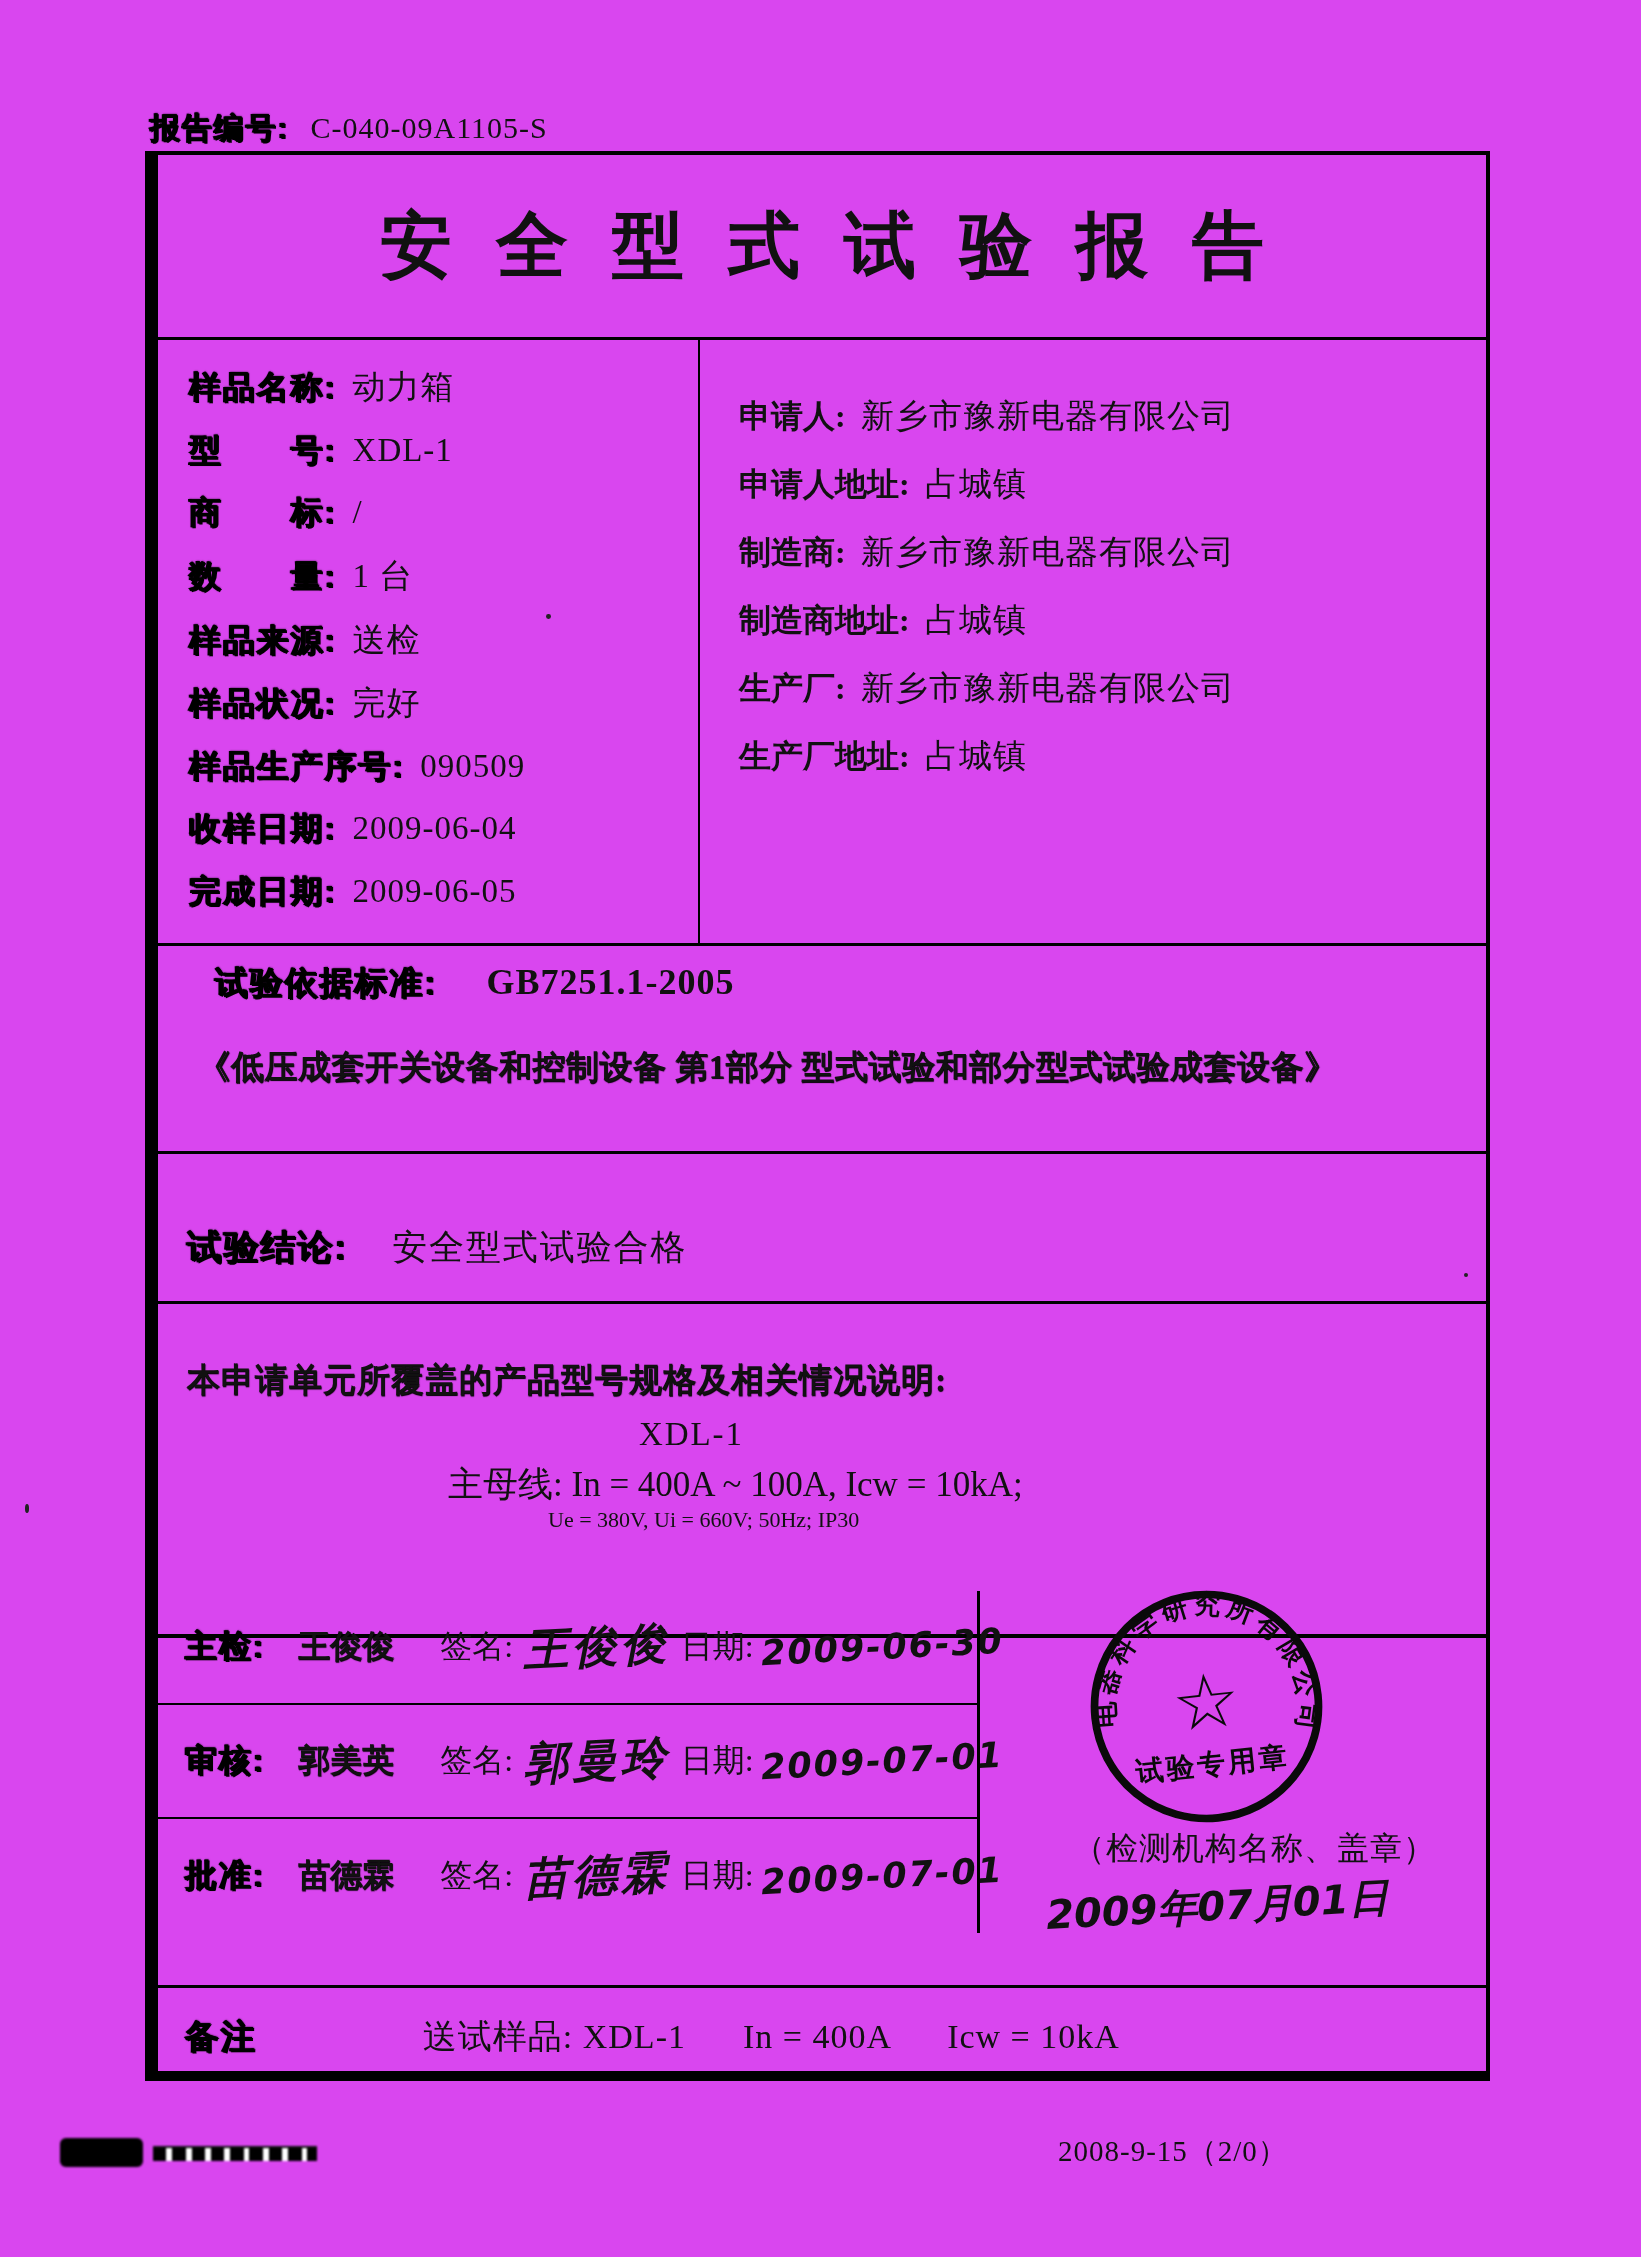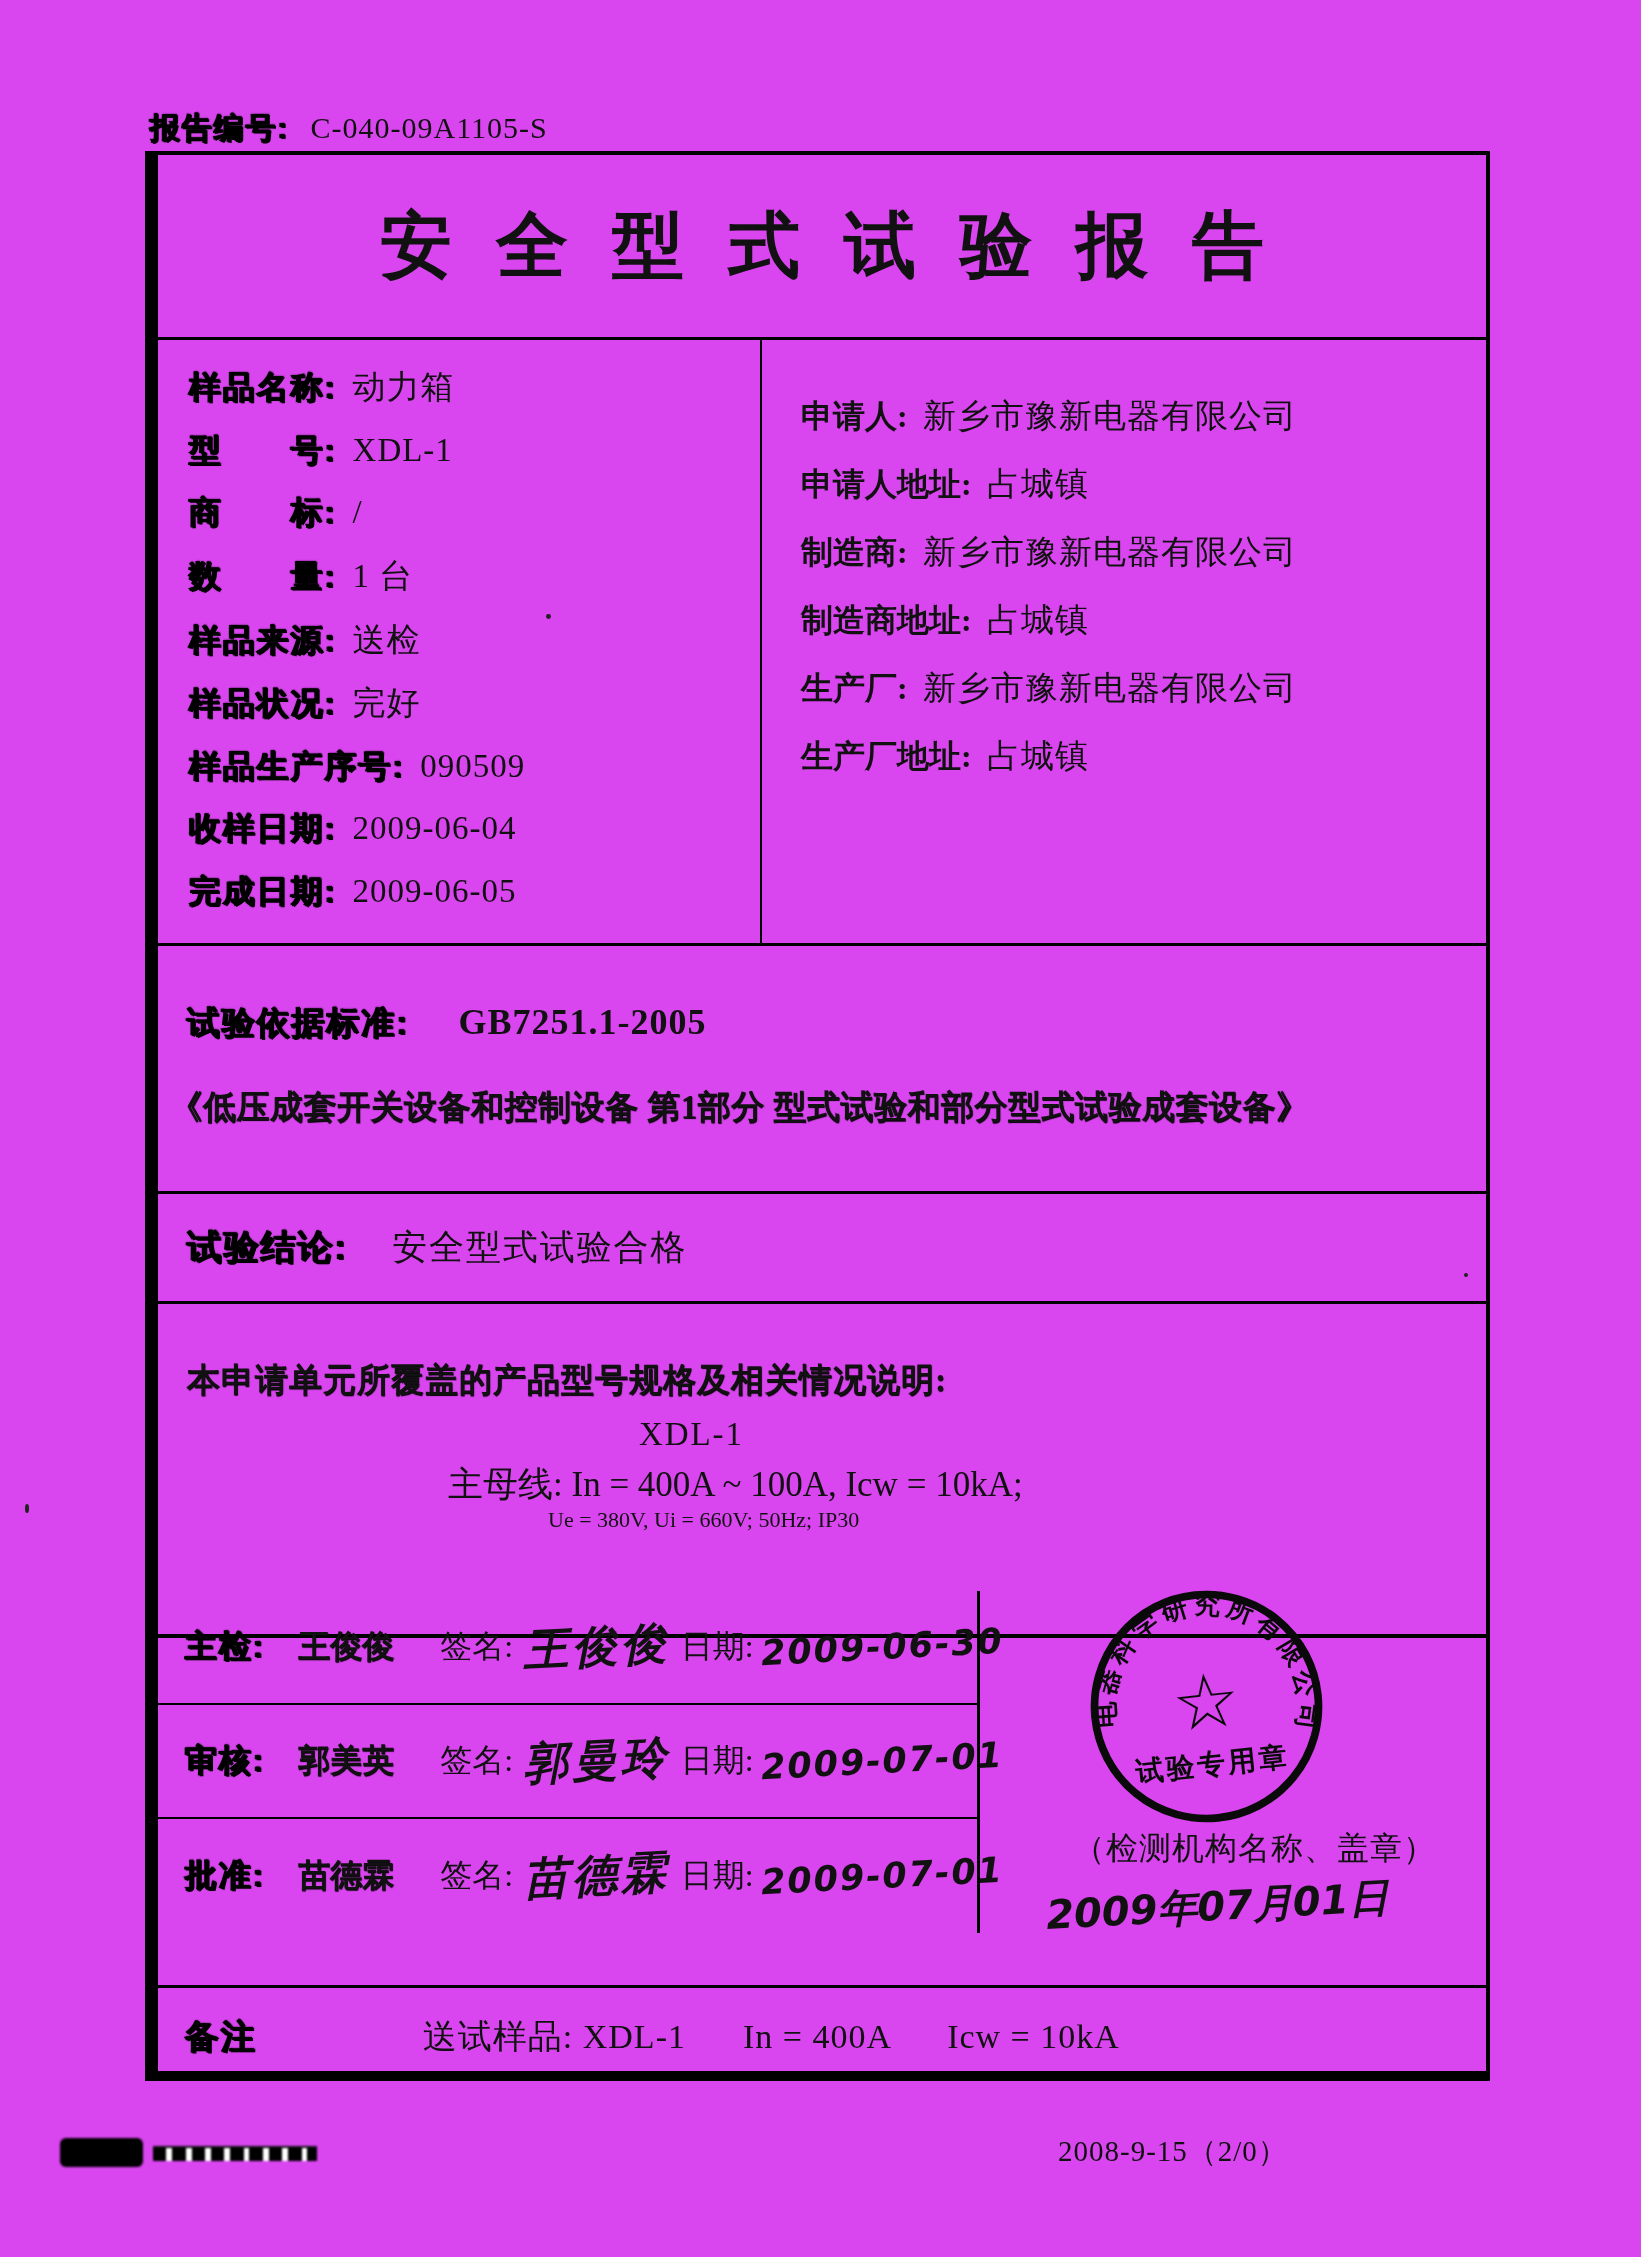--- a/index.html
+++ b/index.html
@@ -33,30 +33,30 @@
   .sec{ position:absolute; left:0; width:100%; }
   
   .sec-title{ top:0; height:185px; border-bottom:3.9px solid #000;
     display:flex; align-items:center; justify-content:center; }
   .sec-title h1{
     font-size:72px; font-weight:700; letter-spacing:44px; text-indent:44px;
     font-family:Liberation Mono, monospace;
   }
   
   .sec-info{ top:185px; height:606px; border-bottom:3.9px solid #000; display:flex; }
-  .col-left{ width:602px; padding:25px 0 29px 31px; display:flex;
+  .col-left{ width:540px; padding:25px 0 29px 31px; display:flex;
     flex-direction:column; justify-content:space-between; }
   .col-right{ flex:1; border-left:2.9px solid #000; padding:42px 0 0 39px; }
   .inforow{ font-size:33px; white-space:nowrap; }
   .inforow .lbl{ font-size:32px; }
   .inforow .val{ margin-left:15.4px; letter-spacing:1px; }
   .col-right .inforow{ height:68px; line-height:68px; }
   .col-right .lbl{ font-weight:600; }
   
-  .sec-standards{ top:800px; height:239px; border-bottom:3.9px solid #000; }
+  .sec-standards{ top:760px; height:239px; border-bottom:3.9px solid #000;padding-left:28px; }
   .std-line1{ margin:46px 0 0 29px; font-size:33px; }
   .std-line1 .code{ margin-left:41px; font-size:36px; font-weight:600; letter-spacing:1px; }
   .std-line2{ margin:39px 0 0 11.6px; font-size:33px; letter-spacing:0.5px; white-space:nowrap; }
   
   .sec-conclusion{ top:1039px; height:110px; border-bottom:3.9px solid #000;
     display:flex; align-items:center; padding-left:29px; font-size:35px; }
   .sec-conclusion .val{ margin-left:44px; letter-spacing:1.9px; }
   
   .sec-coverage{ top:1153px; height:330px; border-bottom:4.8px solid #000; }
   .cov-heading{ margin:50px 0 0 29px; font-size:33px; letter-spacing:1px; }

